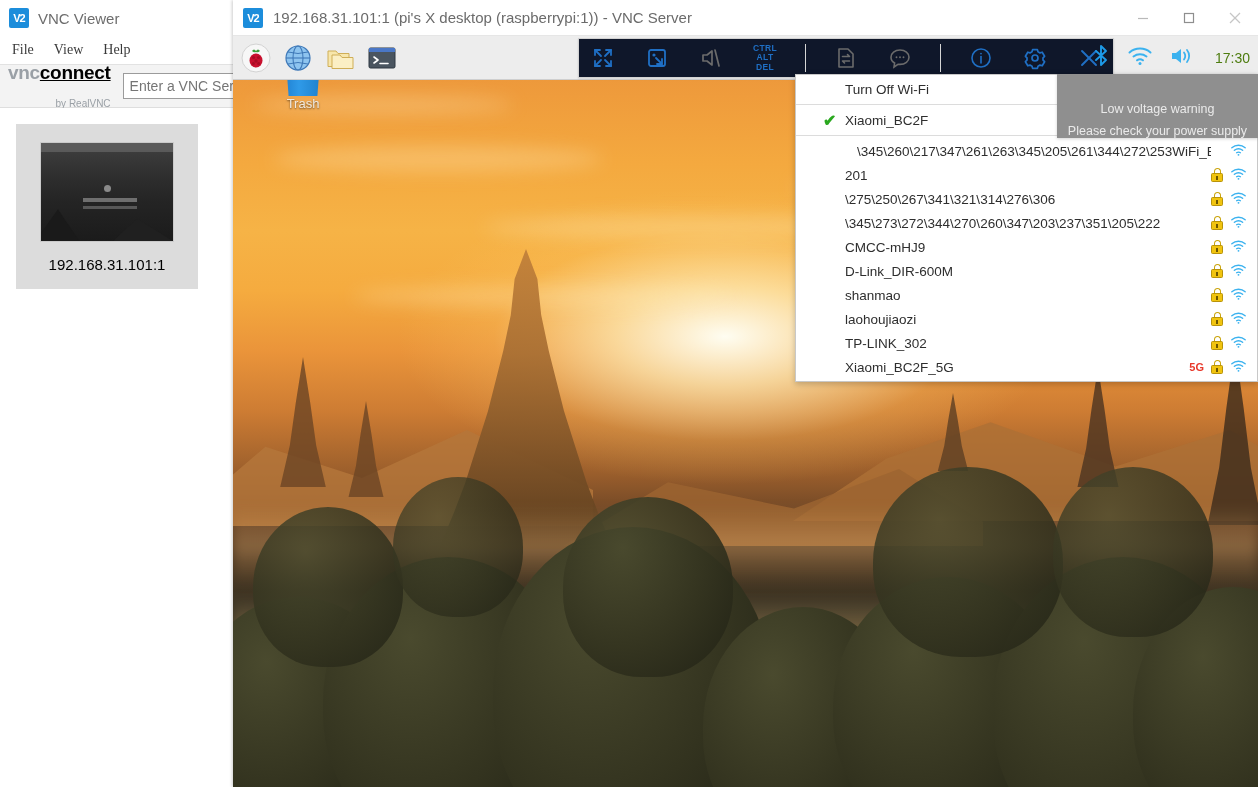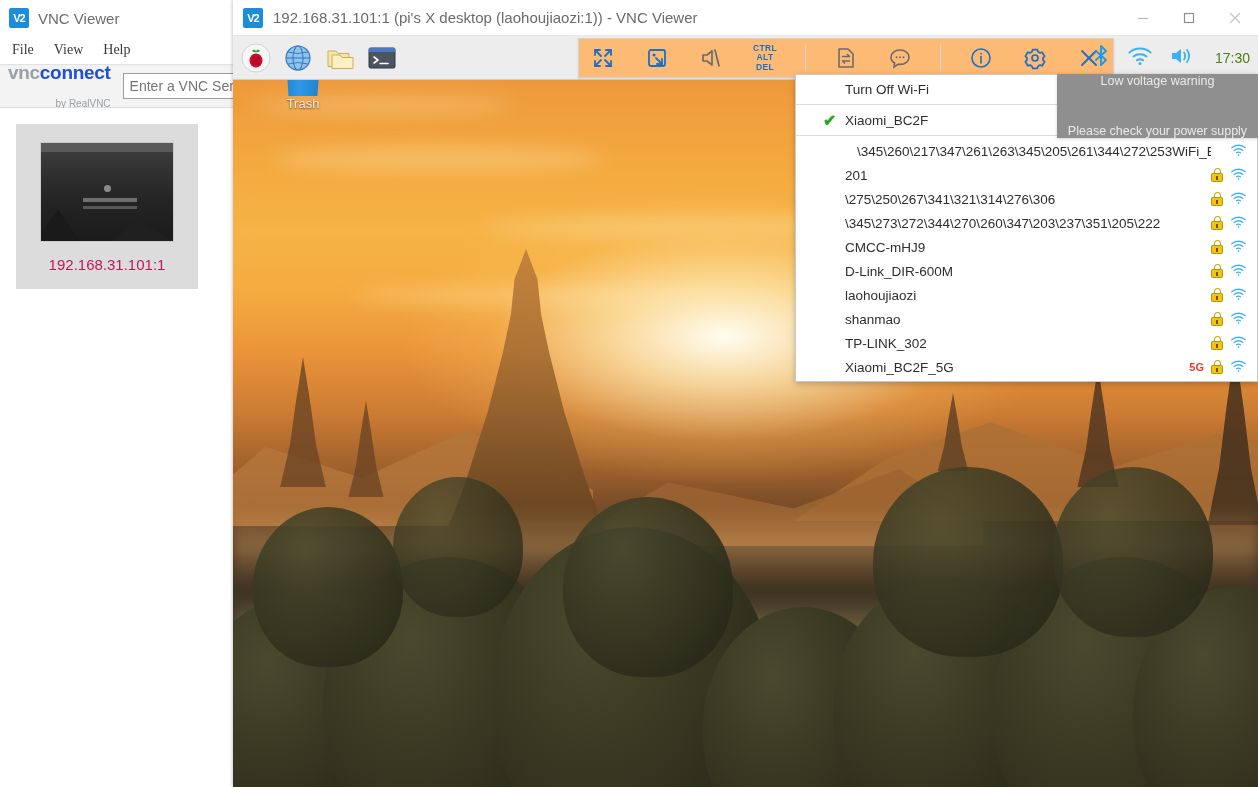--- a/index.html
+++ b/index.html
@@ -40,21 +40,21 @@
   .viewer-brandbar {
     position: absolute; left: 0; top: 64px; width: 1258px; height: 44px;
     background: #f3f3f3; border-top: 1px solid #e2e2e2; border-bottom: 1px solid #dedede;
     display: flex; align-items: center;
   }
   .brand {
     margin-left: 8px; line-height: 1.05;
   }
   .brand-top { font-size: 19px; font-weight: bold; letter-spacing: -0.3px; }
   .brand-vnc { color: #9aa0a6; }
-  .brand-connect { color: #1d4ed8; }
+  .brand-connect { color: #000000; text-decoration: underline; }
   .brand-sub { font-size: 10px; color: #9aa0a6; text-align: right; margin-top: 16px; }
   .addr-input {
     margin-left: 12px; width: 290px; height: 26px;
     border: 1px solid #9b9b9b; background: #ffffff;
     font-size: 14px; color: #5f5f5f; padding: 0 6px;
     font-family: "Liberation Sans", sans-serif;
     outline: none;
   }
   .viewer-body {
     position: absolute; left: 0; top: 108px; width: 1258px; height: 679px;
@@ -90,21 +90,21 @@
     position: absolute; left: -10px; bottom: -6px; width: 90px; height: 46px;
     background: #1a1a1a;
     clip-path: polygon(0% 100%, 30% 18%, 58% 100%);
   }
   .conn-thumb .tt-hill2 {
     position: absolute; right: -6px; bottom: -4px; width: 70px; height: 34px;
     background: #202020;
     clip-path: polygon(0% 100%, 40% 22%, 100% 100%);
   }
   .conn-label {
-    margin-top: 14px; font-size: 15px; color: #be185d;
+    margin-top: 14px; font-size: 15px; color: #000000;
   }
 
   
   .session-win {
     position: absolute; left: 233px; top: 0; width: 1025px; height: 787px;
     background: #ffffff;
     box-shadow: -1px 0 3px rgba(0,0,0,0.20);
   }
   .session-titlebar {
     position: absolute; left: 0; top: 0; width: 1025px; height: 36px;
@@ -219,21 +219,21 @@
   }
   .tb-right {
     position: absolute; right: 8px; top: 0; height: 44px;
     display: flex; align-items: center; gap: 16px;
   }
   .tb-clock { font-size: 14px; color: #4d7c0f; margin-left: 4px; }
 
   
   .vnc-toolbar {
     position: absolute; left: 345px; top: 2px;
-    height: 40px; background: #fdba74;
+    height: 40px; background: #0f172a;
     border: 1px solid #d2d2d2;
     display: flex; align-items: center; gap: 18px; padding: 0 6px;
     box-shadow: 0 1px 2px rgba(0,0,0,0.10);
   }
   .vt-btn {
     width: 36px; height: 34px; display: flex; align-items: center; justify-content: center;
   }
   .vt-sep { width: 1px; height: 28px; background: #d5d5d5; margin: 0 4px; }
   .ctrlaltdel {
     color: #1f6fc4; font-size: 8.5px; font-weight: bold; line-height: 1.08;
@@ -272,21 +272,21 @@
   }
   .lock-key {
     position: absolute; left: 5px; top: 7.5px; width: 2px; height: 4px; background: #6d5600;
   }
   .wifi-bars { width: 17px; height: 14px; }
 
   
   .toast {
     position: absolute; left: 1057px; top: 74px; width: 201px; height: 64px;
     background: #8f8f8f;
-    display: flex; flex-direction: column; align-items: center; justify-content: space-between;
+    display: flex; flex-direction: column; align-items: center; justify-content: flex-end;
     gap: 8px; z-index: 60;
     box-shadow: 0 1px 3px rgba(0,0,0,0.18);
   }
   .toast-line { font-size: 12.5px; color: #eaeaea; white-space: nowrap; }
 </style>
 </head>
 <body>
 
 <div id="root">
 
@@ -325,21 +325,21 @@
         </div>
         <div class="conn-label">192.168.31.101:1</div>
       </div>
     </div>
   </div>
 
   <div class="session-win">
 
     <div class="session-titlebar">
       <div class="session-logo">V2</div>
-      <div class="session-title">192.168.31.101:1 (pi's X desktop (laohoujiaozi:1)) - VNC Viewer</div>
+      <div class="session-title">192.168.31.101:1 (pi's X desktop (raspberrypi:1)) - VNC Server</div>
 
       <div class="win-ctrls">
         <div class="win-btn">
           <svg width="14" height="14" viewBox="0 0 14 14">
               <line x1="2" y1="7.5" x2="12" y2="7.5" stroke="#b9b9b9" stroke-width="1.2"></line>
             </svg>
         </div>
         <div class="win-btn">
           <svg width="14" height="14" viewBox="0 0 14 14">
               <rect x="2.5" y="2.5" width="9" height="9" fill="none" stroke="#8e8e8e" stroke-width="1.2"></rect>
@@ -666,38 +666,38 @@
             <span><svg class="wifi-bars" viewBox="0 0 26 22" stroke="#3bb2ef" stroke-width="2.2" fill="none" stroke-linecap="round">
                 <path d="M2.5 7.5 A16 16 0 0 1 23.5 7.5"></path>
                 <path d="M6.5 11.5 A10.5 10.5 0 0 1 19.5 11.5"></path>
                 <path d="M10 15.3 A5.5 5.5 0 0 1 16 15.3"></path>
                 <circle cx="13" cy="18.6" r="1.5" fill="#3bb2ef" stroke="none"></circle>
               </svg></span>
           </span>
         </div>
         <div class="wm-item">
           <span class="wm-gap"></span>
+          <span class="wm-label">shanmao</span>
+          <span class="wm-right">
+            <span class="lock-ico">
+              <span class="lock-shackle"></span>
+              <span class="lock-body"></span>
+              <span class="lock-key"></span>
+            </span>
+            <span><svg class="wifi-bars" viewBox="0 0 26 22" stroke="#3bb2ef" stroke-width="2.2" fill="none" stroke-linecap="round">
+                <path d="M2.5 7.5 A16 16 0 0 1 23.5 7.5"></path>
+                <path d="M6.5 11.5 A10.5 10.5 0 0 1 19.5 11.5"></path>
+                <path d="M10 15.3 A5.5 5.5 0 0 1 16 15.3"></path>
+                <circle cx="13" cy="18.6" r="1.5" fill="#3bb2ef" stroke="none"></circle>
+              </svg></span>
+          </span>
+        </div>
+        <div class="wm-item">
+          <span class="wm-gap"></span>
           <span class="wm-label">laohoujiaozi</span>
-          <span class="wm-right">
-            <span class="lock-ico">
-              <span class="lock-shackle"></span>
-              <span class="lock-body"></span>
-              <span class="lock-key"></span>
-            </span>
-            <span><svg class="wifi-bars" viewBox="0 0 26 22" stroke="#3bb2ef" stroke-width="2.2" fill="none" stroke-linecap="round">
-                <path d="M2.5 7.5 A16 16 0 0 1 23.5 7.5"></path>
-                <path d="M6.5 11.5 A10.5 10.5 0 0 1 19.5 11.5"></path>
-                <path d="M10 15.3 A5.5 5.5 0 0 1 16 15.3"></path>
-                <circle cx="13" cy="18.6" r="1.5" fill="#3bb2ef" stroke="none"></circle>
-              </svg></span>
-          </span>
-        </div>
-        <div class="wm-item">
-          <span class="wm-gap"></span>
-          <span class="wm-label">shanmao</span>
           <span class="wm-right">
             <span class="lock-ico">
               <span class="lock-shackle"></span>
               <span class="lock-body"></span>
               <span class="lock-key"></span>
             </span>
             <span><svg class="wifi-bars" viewBox="0 0 26 22" stroke="#3bb2ef" stroke-width="2.2" fill="none" stroke-linecap="round">
                 <path d="M2.5 7.5 A16 16 0 0 1 23.5 7.5"></path>
                 <path d="M6.5 11.5 A10.5 10.5 0 0 1 19.5 11.5"></path>
                 <path d="M10 15.3 A5.5 5.5 0 0 1 16 15.3"></path>

